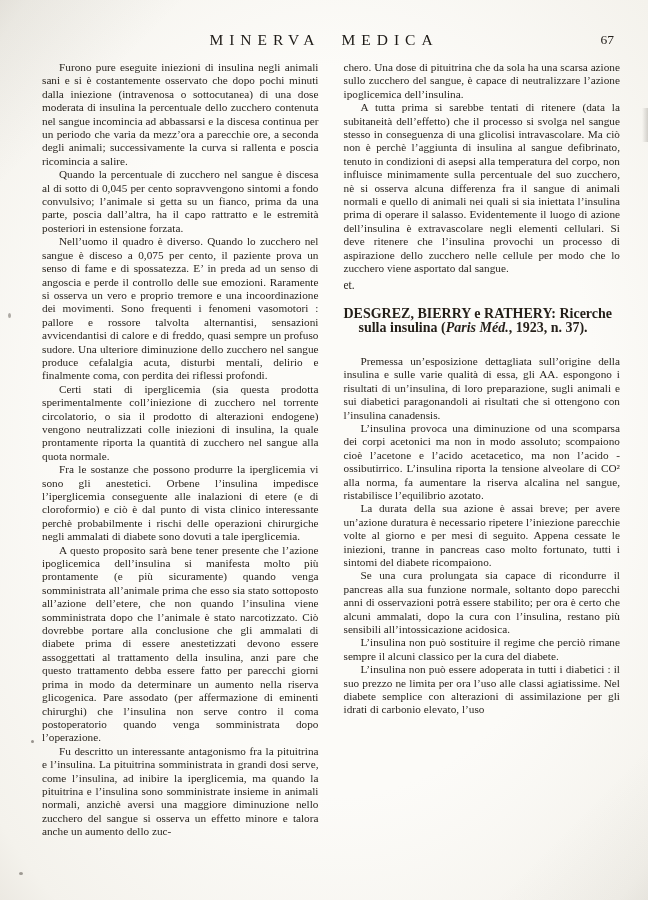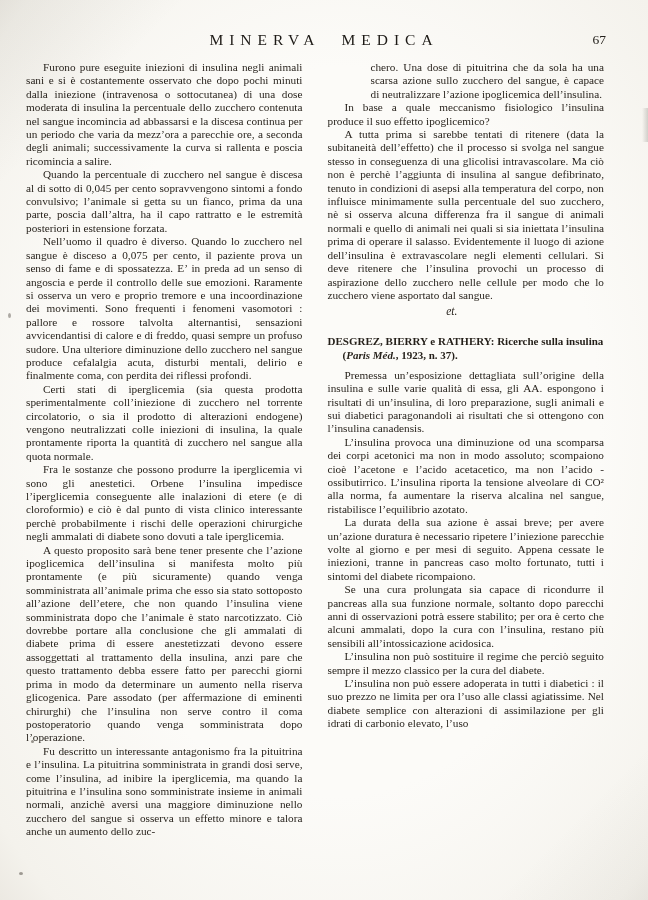--- a/index.html
+++ b/index.html
@@ -11,37 +11,37 @@
       linear-gradient(315deg, rgba(120,115,105,0.07), rgba(0,0,0,0) 10%),
       radial-gradient(ellipse at 52% 48%, #fcfbf8 55%, #f4f2ec 92%, #ece9e2 100%);
     font-family:"Liberation Serif","DejaVu Serif",serif;
     color:#211d18;
   }
   .header{position:absolute;top:31px;left:0;right:0;height:22px;}
   .journal-title{
     text-align:center;font-size:15.5px;letter-spacing:6px;word-spacing:12px;
     font-weight:normal;color:#1d1a16;
   }
-  .page-number{position:absolute;right:42px;top:1px;font-size:13.5px;color:#23201b;}
+  .page-number{position:absolute;right:34px;top:1px;font-size:13.5px;color:#23201b;}
   .columns{
-    position:absolute;top:61px;left:26px;width:578px;
+    position:absolute;top:61px;left:42px;width:578px;
     display:flex;gap:25px;
   }
   .col{
     width:281px;font-size:11.25px;line-height:13.4px;text-align:justify;
     text-rendering:optimizeLegibility;color:#241f19;
   }
   .para{margin:0;text-indent:17px;}
-  .para.noindent{text-indent:0;margin-left:43px;}
+  .para.noindent{text-indent:0;}
   .signature{
-    margin:3px 0 0 0;text-align:center;padding-right:28px;
-    font-style:italic;font-size:11.5px;
+    margin:3px 0 0 0;text-align:left;padding-right:28px;
+    font-size:11.5px;
   }
   .article-heading{
-    margin:15px 0 7px 0;font-weight:bold;font-size:11px;line-height:14px;
+    margin:15px 0 20px 0;font-weight:bold;font-size:14px;line-height:14px;
     padding-left:15px;text-indent:-15px;text-align:left;
   }
   .italic{font-style:italic;}
   .speck{position:absolute;background:#6f6a62;border-radius:50%;}
   .speck.s1{left:8px;top:313px;width:3px;height:5px;opacity:.55;}
   .speck.s2{left:31px;top:740px;width:3px;height:3px;opacity:.7;}
   .speck.s3{left:19px;top:872px;width:4px;height:3px;opacity:.65;}
   .edge-smudge{
     position:absolute;right:0;top:108px;width:6px;height:34px;
     background:linear-gradient(to left, rgba(100,95,88,.25), rgba(0,0,0,0));
@@ -67,34 +67,33 @@
           <p class="para">Certi stati di iperglicemia (sia questa prodotta sperimentalmente coll’iniezione di zucchero nel torrente circolatorio, o sia il prodotto di alterazioni endogene) vengono neutralizzati colle iniezioni di insulina, la quale prontamente riporta la quantità di zucchero nel sangue alla quota normale.</p>
           <p class="para">Fra le sostanze che possono produrre la iperglicemia vi sono gli anestetici. Orbene l’insulina impedisce l’iperglicemia conseguente alle inalazioni di etere (e di cloroformio) e ciò è dal punto di vista clinico interessante perchè probabilmente i rischi delle operazioni chirurgiche negli ammalati di diabete sono dovuti a tale iperglicemia.</p>
           <p class="para">A questo proposito sarà bene tener presente che l’azione ipoglicemica dell’insulina si manifesta molto più prontamente (e più sicuramente) quando venga somministrata all’animale prima che esso sia stato sottoposto all’azione dell’etere, che non quando l’insulina viene somministrata dopo che l’animale è stato narcotizzato. Ciò dovrebbe portare alla conclusione che gli ammalati di diabete prima di essere anestetizzati devono essere assoggettati al trattamento della insulina, anzi pare che questo trattamento debba essere fatto per parecchi giorni prima in modo da determinare un aumento nella riserva glicogenica. Pare assodato (per affermazione di eminenti chirurghi) che l’insulina non serve contro il coma postoperatorio quando venga somministrata dopo l’operazione.</p>
           <p class="para">Fu descritto un interessante antagonismo fra la pituitrina e l’insulina. La pituitrina somministrata in grandi dosi serve, come l’insulina, ad inibire la iperglicemia, ma quando la pituitrina e l’insulina sono somministrate insieme in animali normali, anzichè aversi una maggiore diminuzione nello zucchero del sangue si osserva un effetto minore e talora anche un aumento dello zuc-</p>
         </div>
     </div>
 
     <div class="col">
       <div>
           <p class="para noindent">chero. Una dose di pituitrina che da sola ha una scarsa azione sullo zucchero del sangue, è capace di neutralizzare l’azione ipoglicemica dell’insulina.</p>
-          <p class="para">In base a quale meccanismo fisiologico l’insulina produce il suo effetto ipoglicemico?</p>
           <p class="para">A tutta prima si sarebbe tentati di ritenere (data la subitaneità dell’effetto) che il processo si svolga nel sangue stesso in conseguenza di una glicolisi intravascolare. Ma ciò non è perchè l’aggiunta di insulina al sangue defibrinato, tenuto in condizioni di asepsi alla temperatura del corpo, non influisce minimamente sulla percentuale del suo zucchero, nè si osserva alcuna differenza fra il sangue di animali normali e quello di animali nei quali si sia iniettata l’insulina prima di operare il salasso. Evidentemente il luogo di azione dell’insulina è extravascolare negli elementi cellulari. Si deve ritenere che l’insulina provochi un processo di aspirazione dello zucchero nelle cellule per modo che lo zucchero viene asportato dal sangue.</p>
         </div>
 
       <p class="signature">et.</p>
 
       <p class="article-heading"><span>DESGREZ, BIERRY e RATHERY</span><span>: </span><span>Ricerche sulla insulina</span><span> (</span><span class="italic">Paris Méd.</span><span>, 1923, n. 37).</span></p>
 
       <div>
           <p class="para">Premessa un’esposizione dettagliata sull’origine della insulina e sulle varie qualità di essa, gli AA. espongono i risultati di un’insulina, di loro preparazione, sugli animali e sui diabetici paragonandoli ai risultati che si ottengono con l’insulina canadensis.</p>
           <p class="para">L’insulina provoca una diminuzione od una scomparsa dei corpi acetonici ma non in modo assoluto; scompaiono cioè l’acetone e l’acido acetacetico, ma non l’acido -ossibutirrico. L’insulina riporta la tensione alveolare di CO² alla norma, fa aumentare la riserva alcalina nel sangue, ristabilisce l’equilibrio azotato.</p>
           <p class="para">La durata della sua azione è assai breve; per avere un’azione duratura è necessario ripetere l’iniezione parecchie volte al giorno e per mesi di seguito. Appena cessate le iniezioni, tranne in pancreas caso molto fortunato, tutti i sintomi del diabete ricompaiono.</p>
           <p class="para">Se una cura prolungata sia capace di ricondurre il pancreas alla sua funzione normale, soltanto dopo parecchi anni di osservazioni potrà essere stabilito; per ora è certo che alcuni ammalati, dopo la cura con l’insulina, restano più sensibili all’intossicazione acidosica.</p>
-          <p class="para">L’insulina non può sostituire il regime che perciò seguito sempre il mezzo classico per la cura del diabete.</p>
+          <p class="para">L’insulina non può sostituire il regime che perciò rimane sempre il alcuni classico per la cura del diabete.</p>
           <p class="para">L’insulina non può essere adoperata in tutti i diabetici : il suo prezzo ne limita per ora l’uso alle classi agiatissime. Nel diabete semplice con alterazioni di assimilazione per gli idrati di carbonio elevato, l’uso</p>
         </div>
     </div>
 
   </div>
 
   <div class="speck s1"></div>
   <div class="speck s2"></div>
   <div class="speck s3"></div>
   <div class="edge-smudge"></div>

